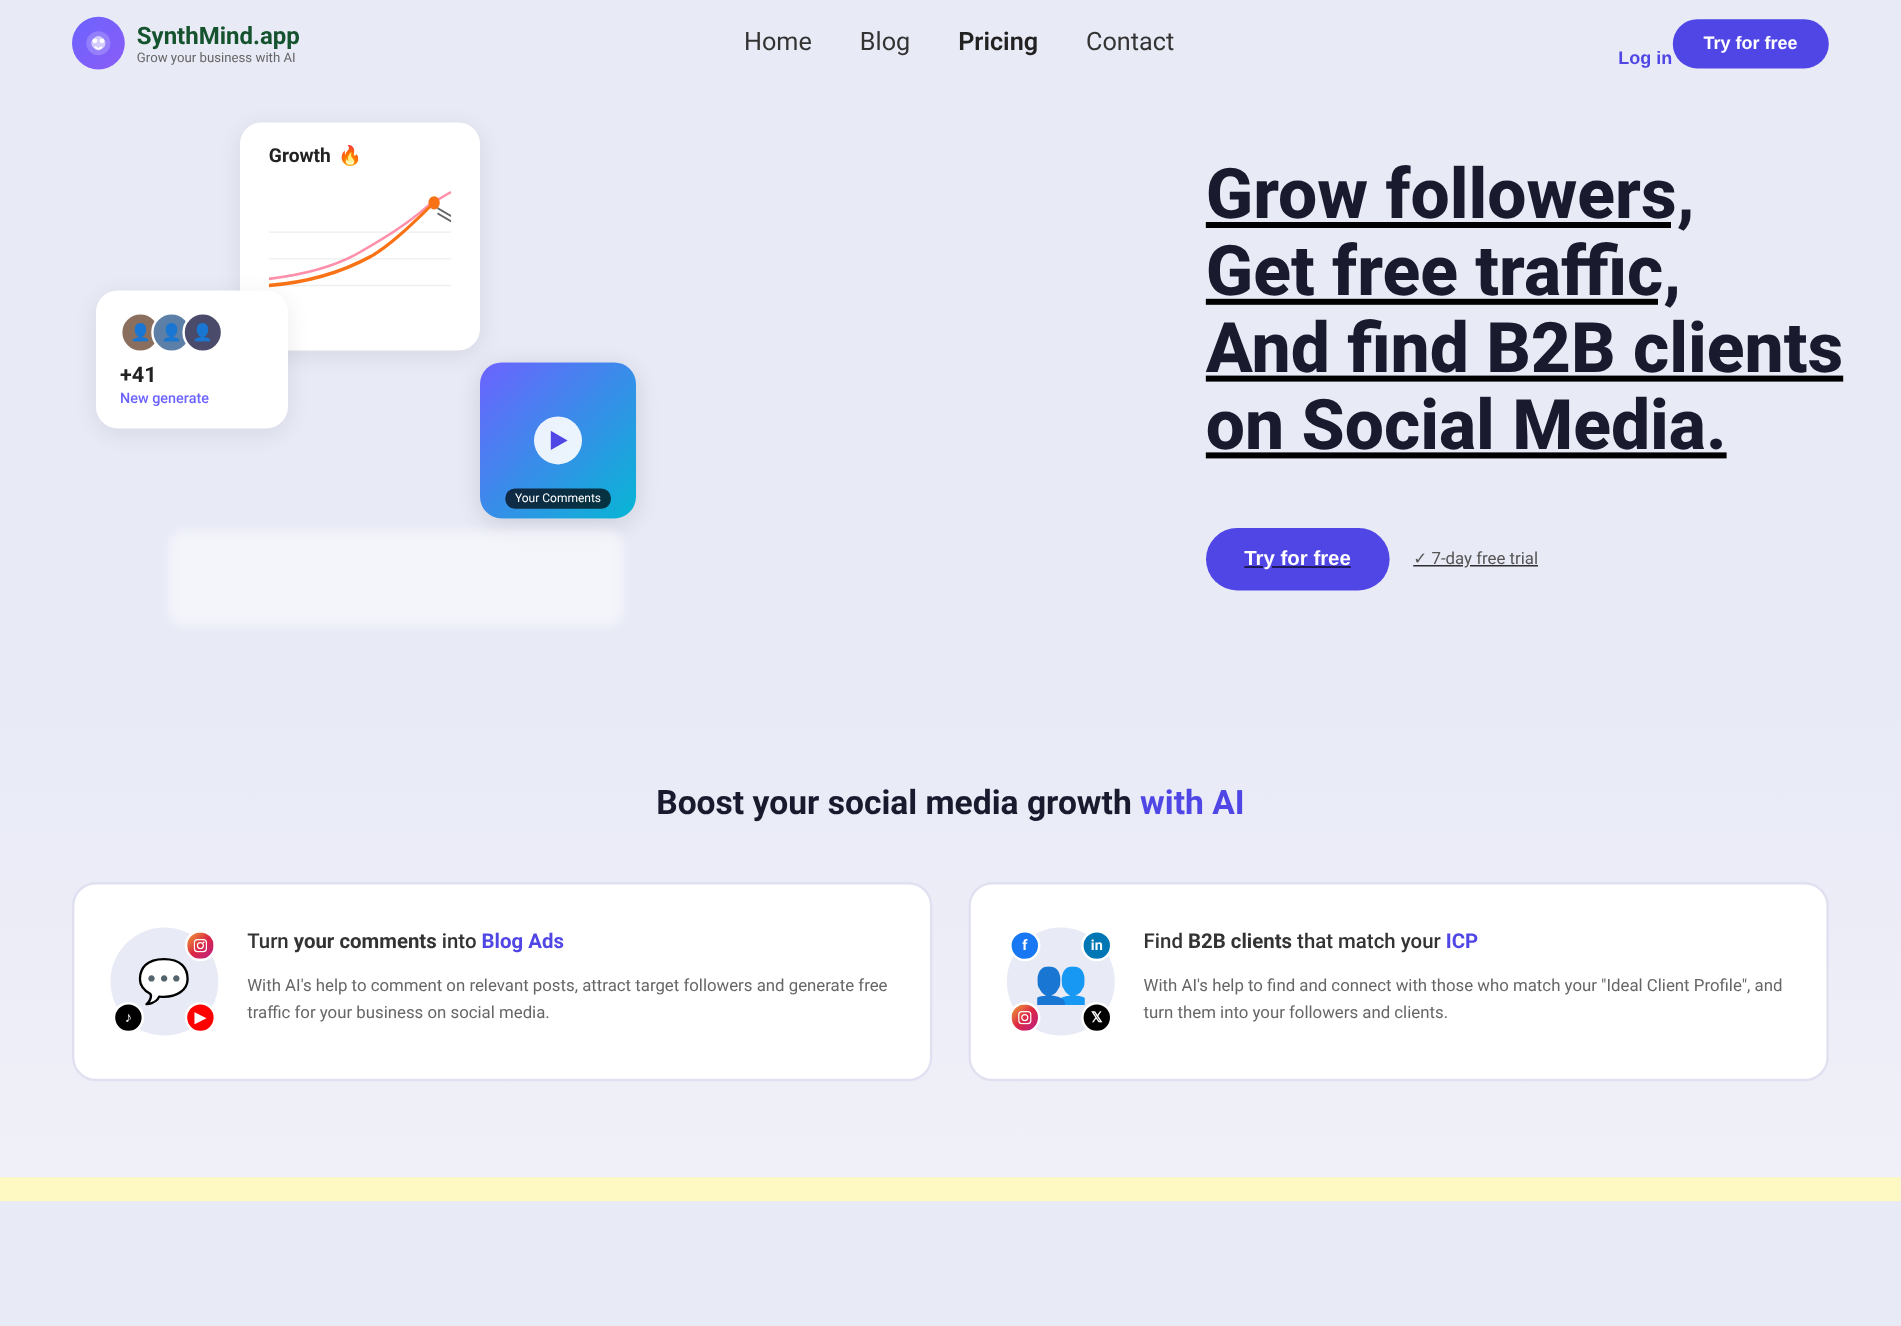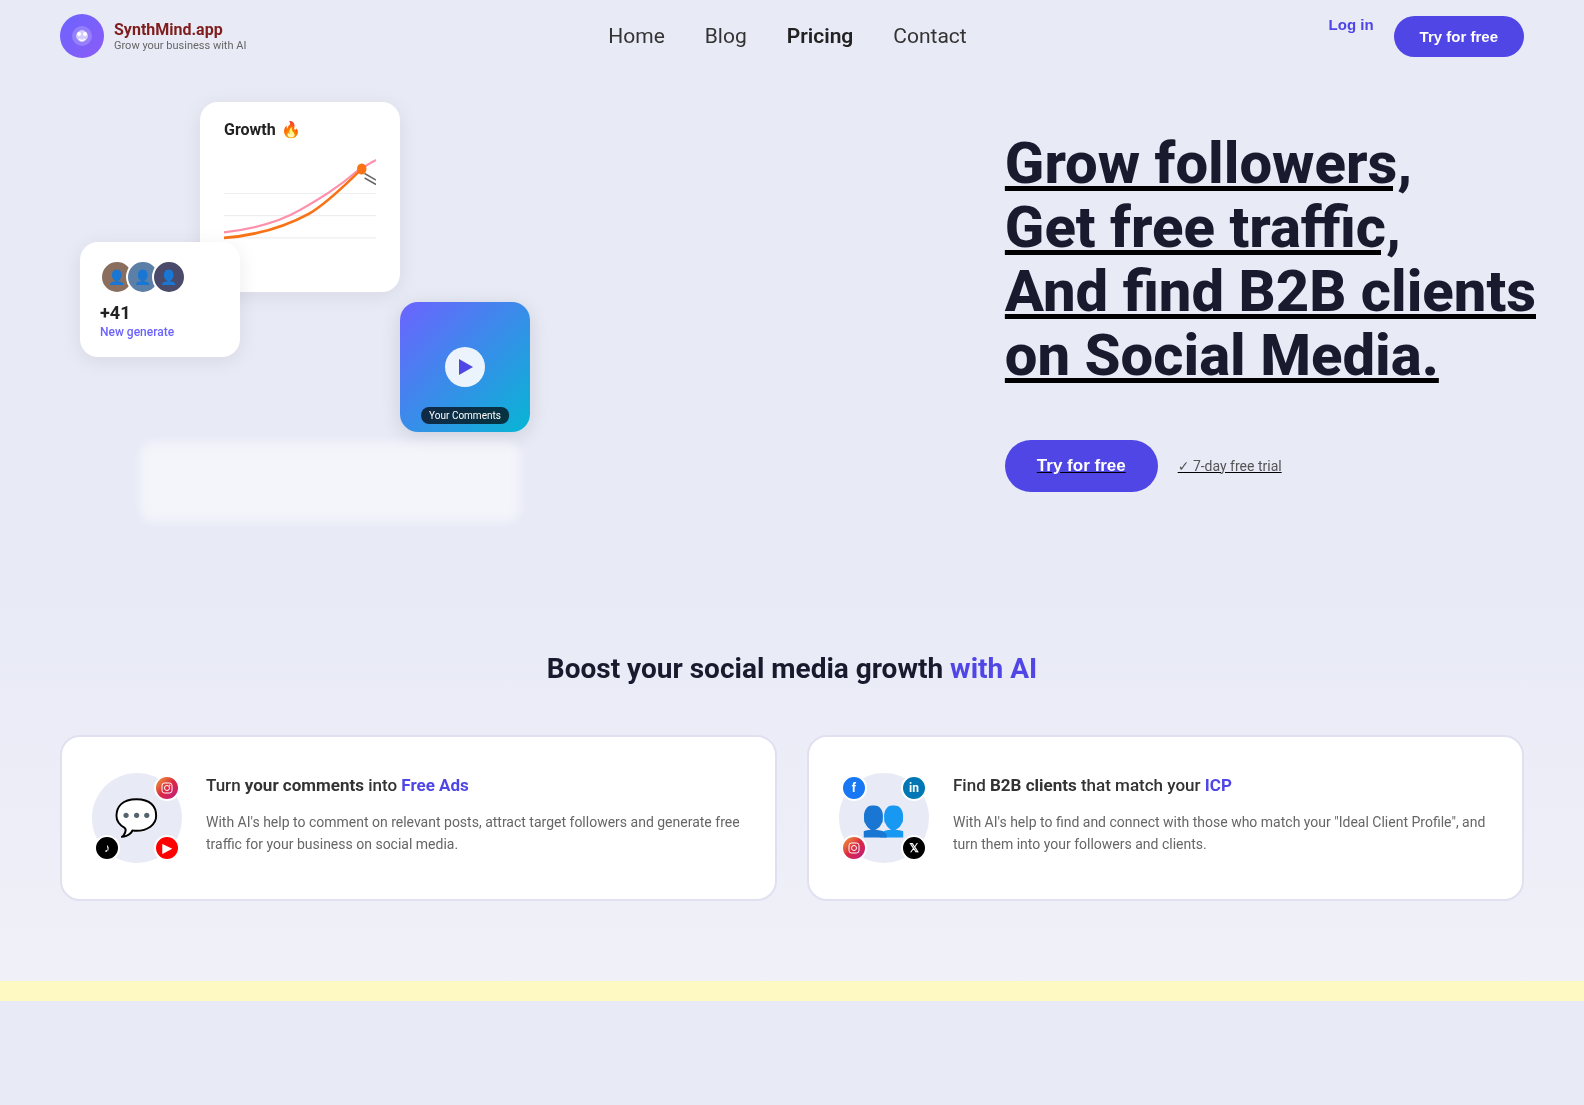--- a/index.html
+++ b/index.html
@@ -24,34 +24,34 @@
       gap: 10px;
     }
     .logo-icon {
       width: 44px; height: 44px;
       background: linear-gradient(135deg, #6c63ff, #8b5cf6);
       border-radius: 50%;
       display: flex; align-items: center; justify-content: center;
       color: white; font-size: 20px;
     }
     .logo-text-main {
-      font-weight: 700; font-size: 16px; color: #7f1d1d;
+      font-weight: 700; font-size: 20px; color: #14532d;
     }
     .logo-text-sub {
       font-size: 11px; color: #666;
     }
     .nav-links {
       display: flex; gap: 40px; list-style: none;
     }
     .nav-links a {
       text-decoration: none; color: #333; font-size: 21px;
     }
     .nav-links a.active { font-weight: 600; color: #222; }
     .nav-actions {
-      display: flex; align-items: flex-start; gap: 20px;
+      display: flex; align-items: flex-end; 
     }
     .btn-login {
       background: none; border: none; color: #4f46e5;
       font-size: 15px; font-weight: 600; cursor: pointer;
     }
     .btn-try {
       background: #4f46e5; color: white;
       border: none; border-radius: 24px;
       padding: 12px 26px; font-size: 15px; font-weight: 600;
       cursor: pointer;
@@ -407,21 +407,21 @@
               <rect x="2" y="2" width="20" height="20" rx="5" ry="5" stroke="white" stroke-width="2" fill="none"></rect>
               <circle cx="12" cy="12" r="5" stroke="white" stroke-width="2" fill="none"></circle>
               <circle cx="17.5" cy="6.5" r="1.5" fill="white"></circle>
             </svg>
         </div>
         <div class="social-yt">▶</div>
         <div class="social-tiktok">♪</div>
       </div>
       <div class="feature-content">
         <div class="feature-title">
-          Turn <strong>your comments</strong> into <span class="accent">Free Ads</span>
+          Turn <strong>your comments</strong> into <span class="accent">Blog Ads</span>
         </div>
         <div class="feature-desc">With AI's help to comment on relevant posts, attract target followers and generate free traffic for your business on social media.</div>
       </div>
     </div>
 
     <div class="feature-card">
       <div class="feature-icon-wrap">
         <div class="feature-icon-main">👥</div>
         <div class="social-fb">f</div>
         <div class="social-li">in</div>

